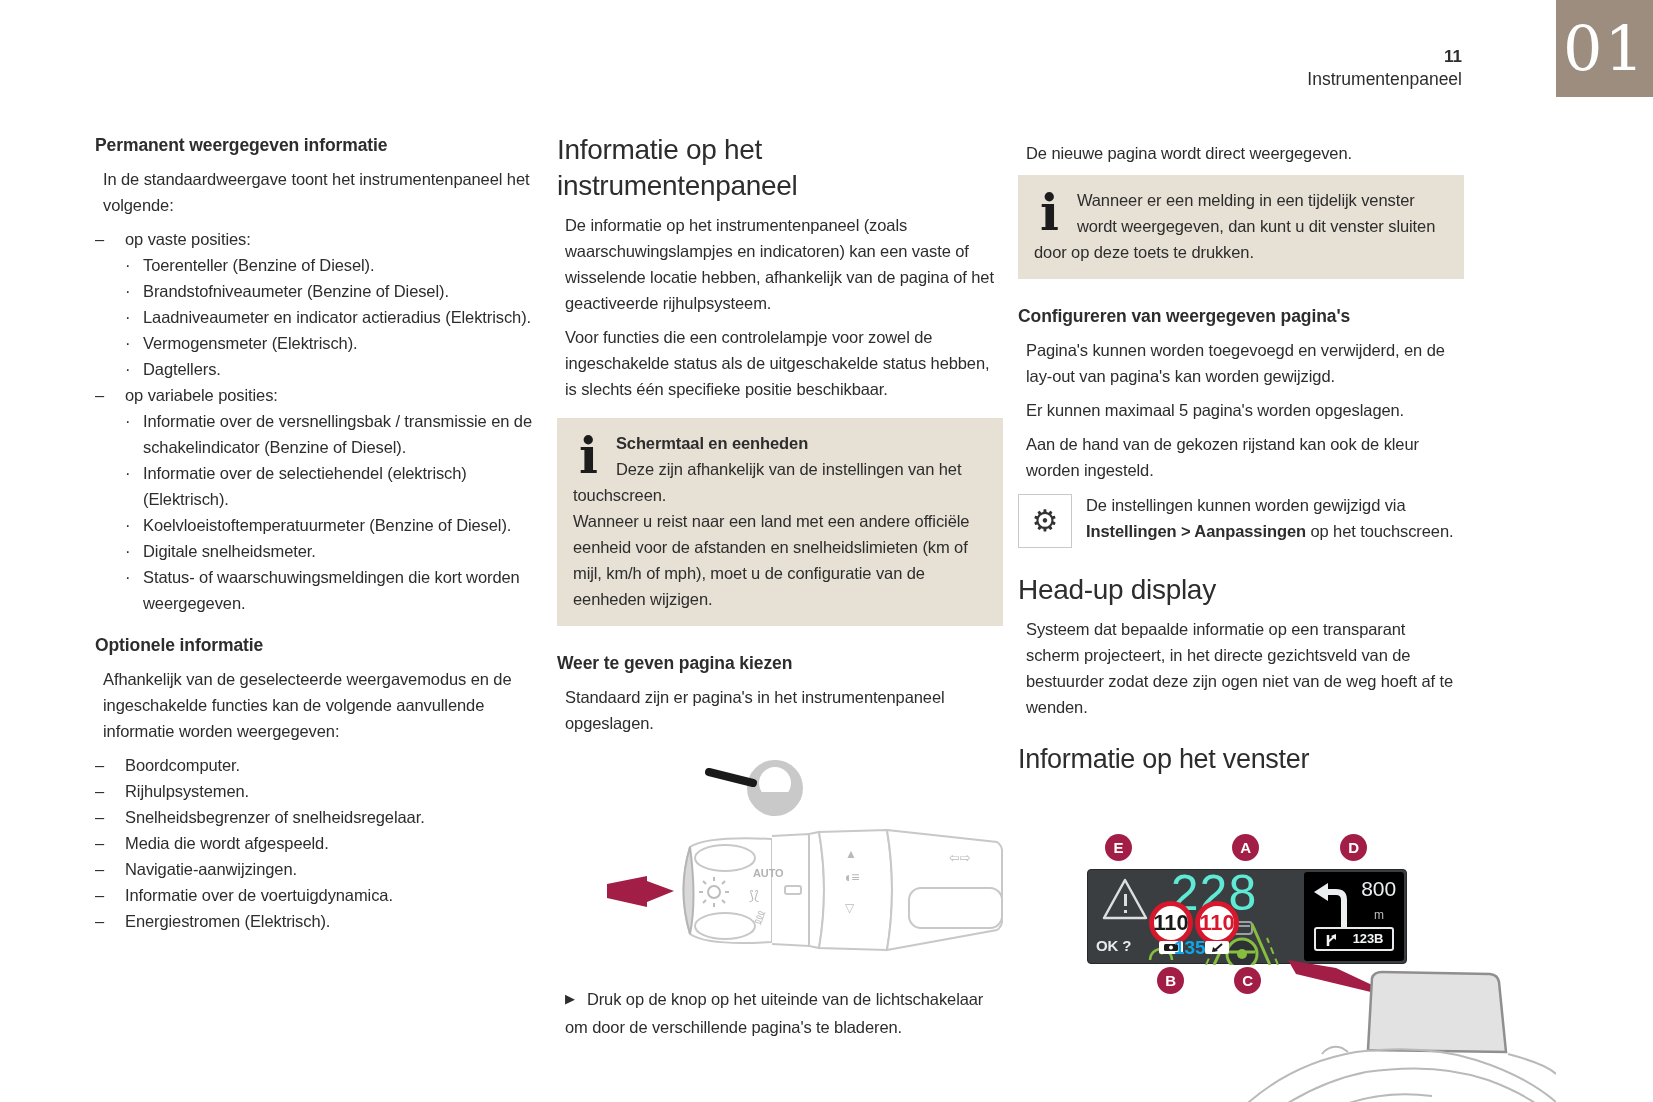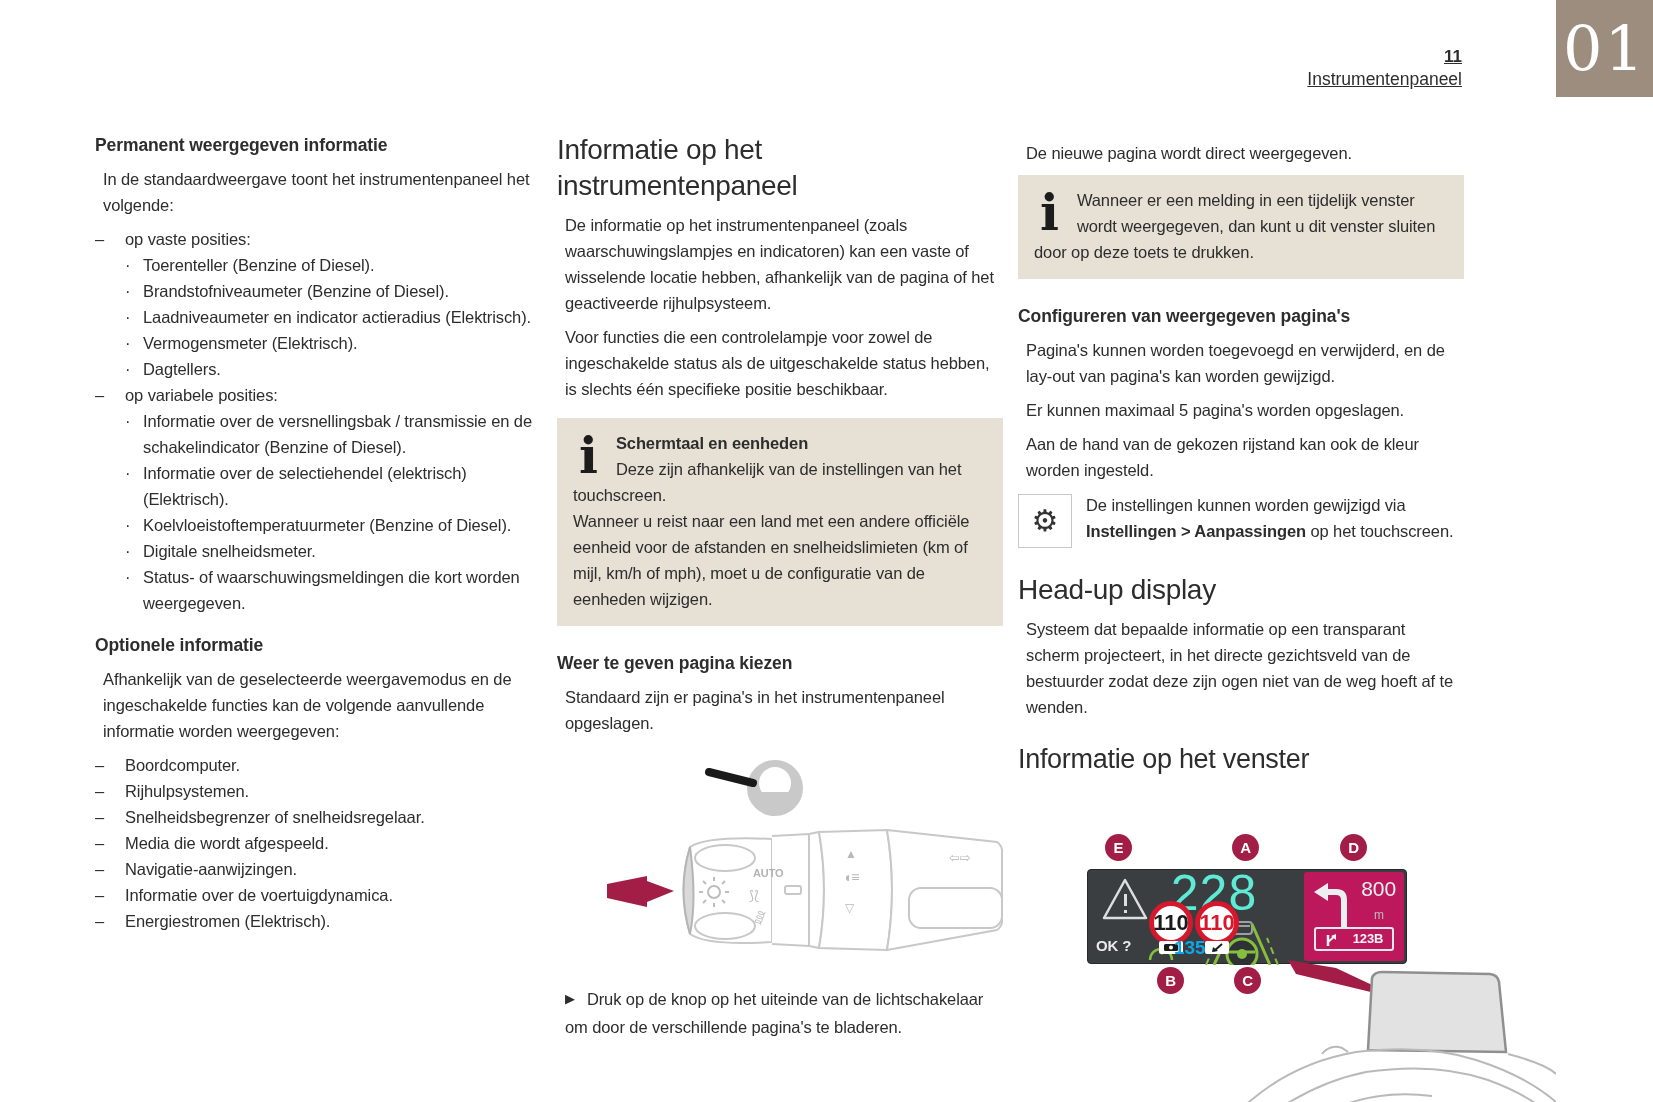--- a/index.html
+++ b/index.html
@@ -1,20 +1,20 @@
 <!DOCTYPE html>
 <html><head>
 <meta charset="utf-8">
 <style>
   * { margin:0; padding:0; box-sizing:border-box; }
   html,body { width:1653px; height:1102px; background:#ffffff; overflow:hidden; }
   body { font-family:"Liberation Sans","DejaVu Sans",sans-serif; color:#2d2d2d; position:relative; }
 
   
-  .page-head { position:absolute; top:46px; right:191px; text-align:right; line-height:22px;text-decoration:underline; }
+  .page-head { position:absolute; top:46px; right:191px; text-align:right; line-height:22px; }
   .page-num { font-size:17px; font-weight:bold; }
   .page-section { font-size:17.5px; }
   .chapter-tab { position:absolute; top:0; right:0; width:97px; height:97px; background:#9c8d7e;
                  display:flex; align-items:center; justify-content:center; }
   .chapter-tab span { color:#ffffff; font-family:"DejaVu Serif","Liberation Serif",serif;
                       font-size:62px; font-weight:400; letter-spacing:2px; }
 
   
   .col { position:absolute; top:132px; width:446px; font-size:16.5px; line-height:26px; letter-spacing:-0.1px; }
   .col-1 { left:95px; }
@@ -63,21 +63,21 @@
   .hud-cruise-speed { position:absolute; left:86px; bottom:2px; color:#0ea5e9; font-size:19px; font-weight:bold; }
   .limit-sign { position:absolute; width:44px; height:44px; border-radius:50%; background:#ffffff;
                 border:5px solid #d6172c; display:flex; align-items:center; justify-content:center;
                 font-size:22px; font-weight:bold; }
   .limit-1 { left:61px; top:31px; color:#1a1a1a; }
   .limit-2 { left:107px; top:31px; color:#d6172c; }
   .limit-badge { position:absolute; width:24px; height:13px; background:#fff; border-radius:2px;
                  top:71px; display:flex; align-items:center; justify-content:center; }
   .badge-1 { left:71px; } .badge-2 { left:117px; }
 
-  .hud-sub { position:absolute; right:2px; top:2px; width:100px; height:89px; background:#be185d;
+  .hud-sub { position:absolute; right:2px; top:2px; width:100px; height:89px; background:#000000;
              border-radius:3px; }
   .hud-dist { position:absolute; right:8px; top:4px; color:#eceff0; font-size:21px; }
   .hud-dist-unit { position:absolute; right:20px; top:30px; color:#b9bdbf; font-size:12px; }
   .hud-exit { position:absolute; left:10px; bottom:10px; width:80px; height:24px;
               border:2px solid #e8eaeb; border-radius:3px; display:flex; align-items:center;
               justify-content:center; gap:15px; color:#f2f4f4; font-size:13px; font-weight:bold; }
 
   .hud-label { position:absolute; width:27px; height:27px; border-radius:50%; background:#a31e46;
                color:#fff; font-size:15px; font-weight:bold; display:flex; align-items:center;
                justify-content:center; }

